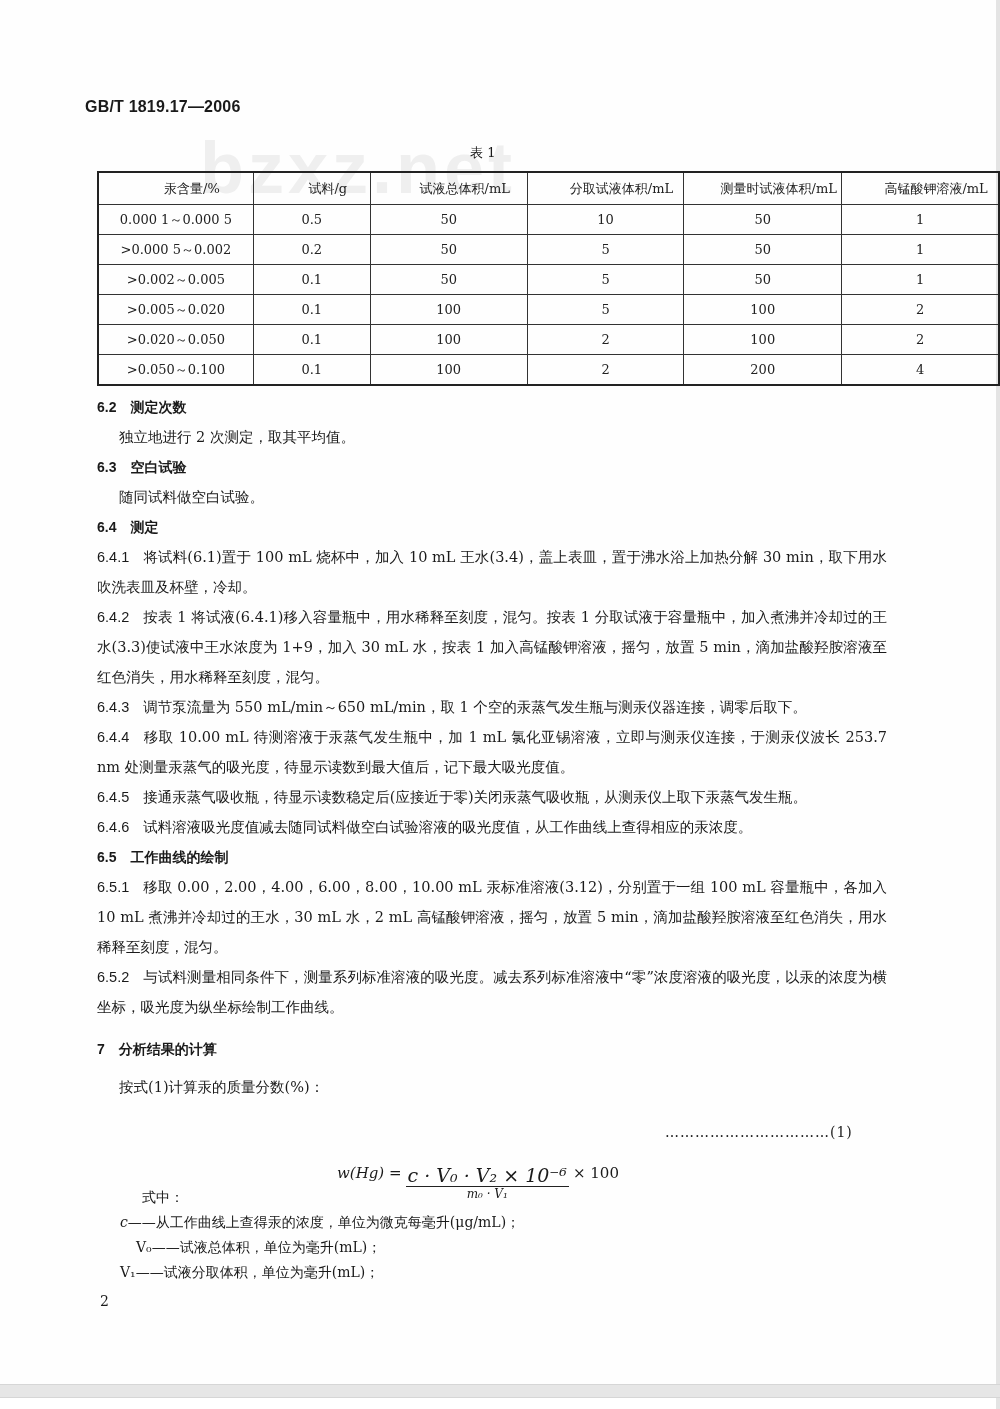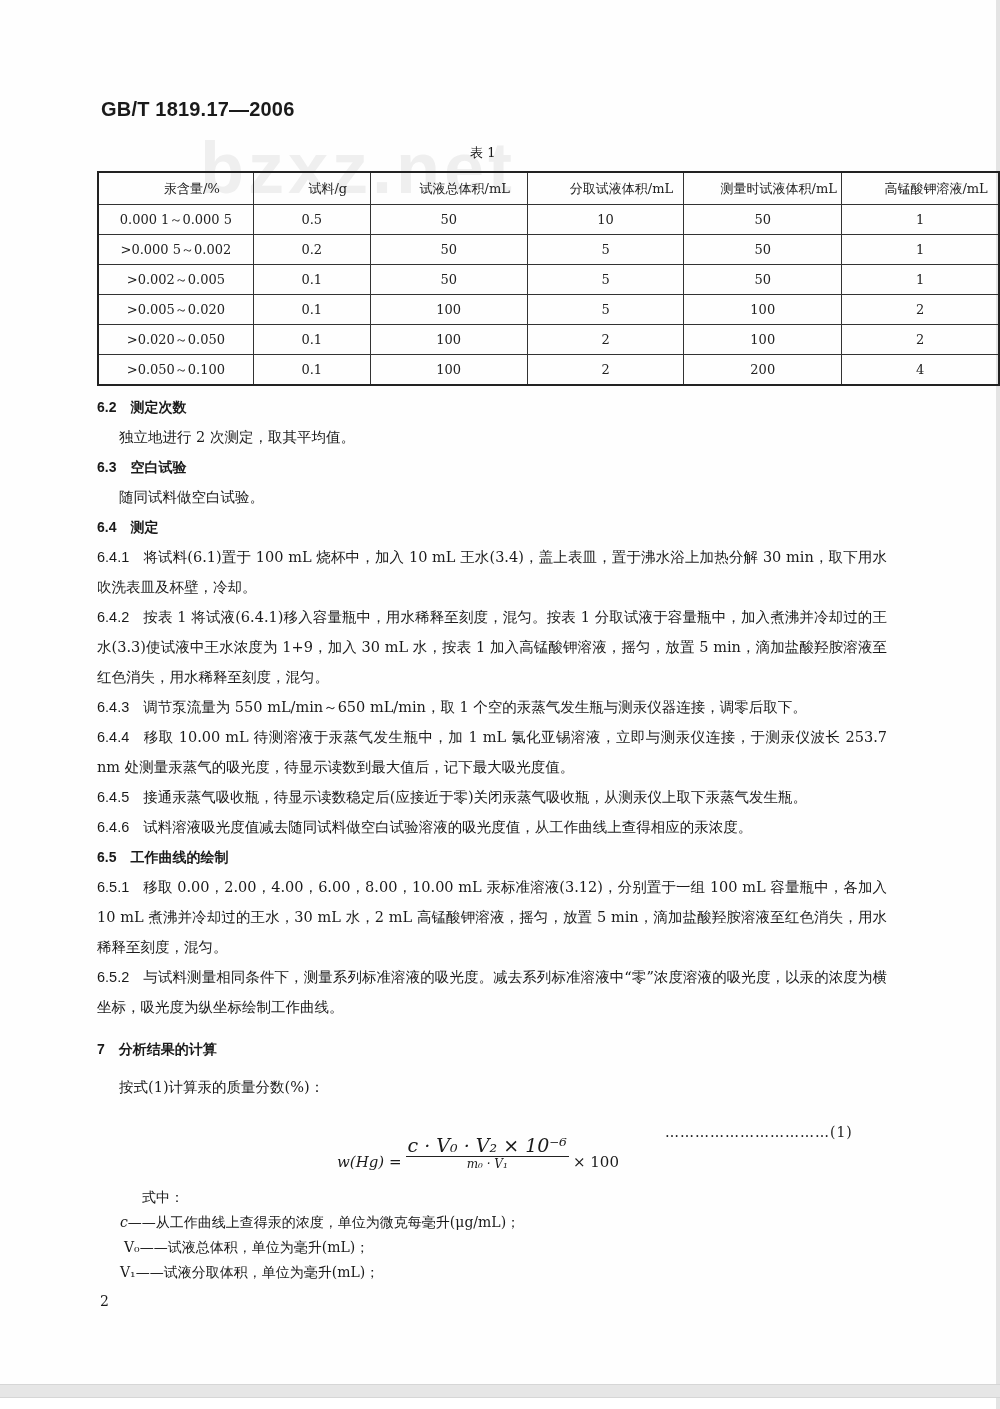--- a/index.html
+++ b/index.html
@@ -4,34 +4,34 @@
 <style>
   html, body { margin:0; padding:0; }
   body {
     width:1000px; height:1409px; position:relative; overflow:hidden;
     background:#ffffff; color:#1a1a1a;
     font-family: "DejaVu Serif", "Liberation Serif", serif;
   }
   .page { position:absolute; left:0; top:0; width:996px; height:1384px; background:#fefefe; }
   .right-edge { position:absolute; left:996px; top:0; width:4px; height:1409px; background:#e4e4e4; }
   .bottom-band { position:absolute; left:0; top:1384px; width:1000px; height:12px; background:#e6e6e6; border-top:1px solid #d6d6d6; border-bottom:1px solid #d6d6d6; }
-  .header-code { position:absolute; left:101px; top:98px; font-family:"Liberation Sans","DejaVu Sans",sans-serif; font-weight:bold; font-size:20px; letter-spacing:0.2px; }
+  .header-code { position:absolute; left:85px; top:98px; font-family:"Liberation Sans","DejaVu Sans",sans-serif; font-weight:bold; font-size:16px; letter-spacing:0.2px; }
   .watermark { position:absolute; left:200px; top:132px; font-family:"Liberation Sans","DejaVu Sans",sans-serif; font-weight:bold; font-size:72px; color:#efefef; letter-spacing:4px; z-index:0; line-height:1; }
   .table-title { position:absolute; left:470px; top:144px; font-weight:normal; font-size:13px; z-index:2; }
   table.t1 { position:absolute; left:97px; top:171px; border-collapse:collapse; z-index:2; font-size:13px; }
   table.t1 td, table.t1 th { border:1px solid #333; text-align:center; height:29px; padding:0; font-weight:normal; color:#222; }
   table.t1 { border:2px solid #222; }
   table.t1 th { font-size:13px; height:31px;padding-left:32px; }
   .c0{width:136px} .c1{width:93px} .c2{width:137px} .c3{width:137px} .c4{width:138px} .c5{width:137px}
   .text { position:absolute; left:97px; width:790px; font-size:14.5px; line-height:30px; z-index:2; }
   .h { font-weight:bold; font-family:"DejaVu Sans","Liberation Sans",sans-serif; font-size:14px; }
   .num { font-family:"Liberation Sans","DejaVu Sans",sans-serif; margin-right:14px; }
   .indent { padding-left:22px; }
   .para { text-align:justify; }
-  .formula { position:absolute; left:337px; top:1134px; z-index:2; font-size:15px; display:flex; align-items:flex-end; }
+  .formula { position:absolute; left:337px; top:1164px; z-index:2; font-size:15px; display:flex; align-items:flex-start; }
   .frac { display:inline-flex; flex-direction:column; align-items:center; margin:0 4px; }
   .frac .num-f { border-bottom:1px solid #222; padding:0 2px; font-size:19px; font-style:italic; }
   .frac .den-f { font-size:12px; font-style:italic; }
   .eqno { position:absolute; left:665px; top:1124px; font-size:14px; z-index:2; letter-spacing:1px; }
   .defs { position:absolute; left:120px; top:1185px; font-size:14px; line-height:25px; z-index:2; }
   .page-no { position:absolute; left:100px; top:1293px; font-size:14px; z-index:2; }
 </style>
 </head>
 <body>
 
@@ -131,17 +131,17 @@
     <span class="num-f">c · V₀ · V₂ × 10⁻⁶</span>
     <span class="den-f">m₀ · V₁</span>
   </span>
   <span>× 100</span>
 </div>
 <div class="eqno">……………………………(1)</div>
 
 <div class="defs">
   <div style="margin-left:22px;">式中：</div>
   <div style=""><i>c</i><span>——从工作曲线上查得汞的浓度，单位为微克每毫升(μg/mL)；</span></div>
-  <div style="margin-left:4px;"><span>V₀</span><span>——试液总体积，单位为毫升(mL)；</span></div>
+  <div style="margin-left:16px;"><span>V₀</span><span>——试液总体积，单位为毫升(mL)；</span></div>
   <div style="margin-left:0px;"><span>V₁</span><span>——试液分取体积，单位为毫升(mL)；</span></div>
 </div>
 
 <div class="page-no">2</div>
 
 </body></html>

